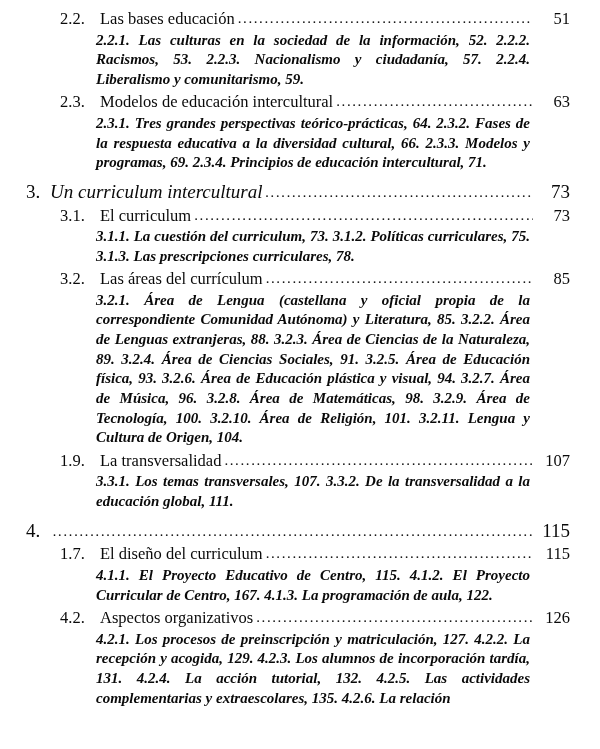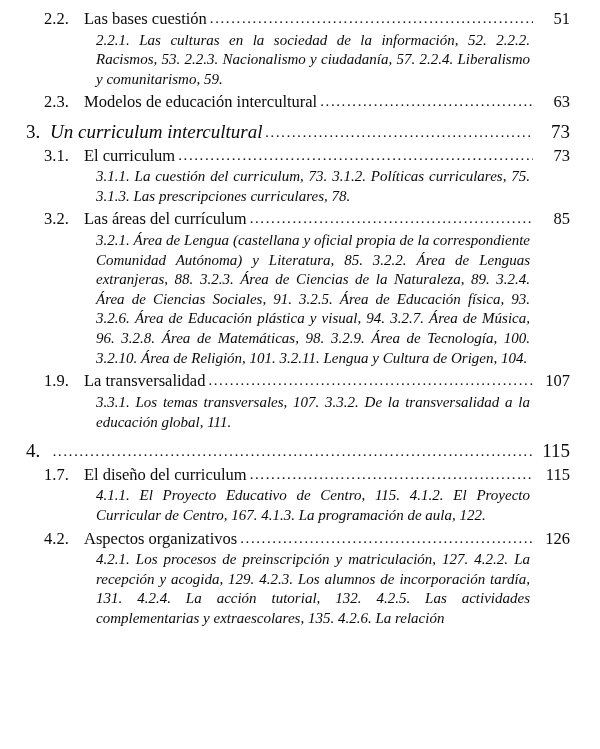--- a/index.html
+++ b/index.html
@@ -75,59 +75,61 @@
     width: 34px;
   }
 
   
   .lvl2 {
     font-size: 16.5px;
     margin-top: 2px;
   }
   .lvl2 .num {
     width: 40px;
-    margin-left: 18px;
+    margin-left: 34px;
   }
   .lvl2 .page-no {
     width: 34px;
   }
 
   
   .subs {
     font-size: 15px;
     font-style: italic;
     line-height: 1.31;
     text-align: justify;
     margin: 1px 40px 1px 70px;
     text-indent: 0;
+    font-weight: bold;
   }
   .tight {
     margin-top: 0px;
   }
 </style>
 </head>
 <body>
 
 <div class="page">
   <div class="toc">
 
     <div class="entry lvl2">
       <span class="num">2.2.</span>
-      <span class="title">Las bases cuestión</span>
+      <span class="title">Las bases educación</span>
       <span class="dots">....................................................................................................</span>
       <span class="page-no">51</span>
     </div>
     <div class="subs">2.2.1. Las culturas en la sociedad de la información, 52.  2.2.2. Racismos, 53.  2.2.3. Nacionalismo y ciudadanía, 57.  2.2.4. Liberalismo y comunitarismo, 59.</div>
 
     <div class="entry lvl2">
       <span class="num">2.3.</span>
       <span class="title">Modelos de educación intercultural</span>
       <span class="dots">....................................................................................................</span>
       <span class="page-no">63</span>
     </div>
+    <div class="subs">2.3.1. Tres grandes perspectivas teórico-prácticas, 64.  2.3.2. Fases de la respuesta educativa a la diversidad cultural, 66.  2.3.3. Modelos y programas, 69.  2.3.4. Principios de educación intercultural, 71.</div>
 
     <div class="entry lvl1">
       <span class="num">3.</span>
       <span class="title">Un curriculum intercultural</span>
       <span class="dots">....................................................................................................</span>
       <span class="page-no">73</span>
     </div>
 
     <div class="entry lvl2 tight">
       <span class="num">3.1.</span>

